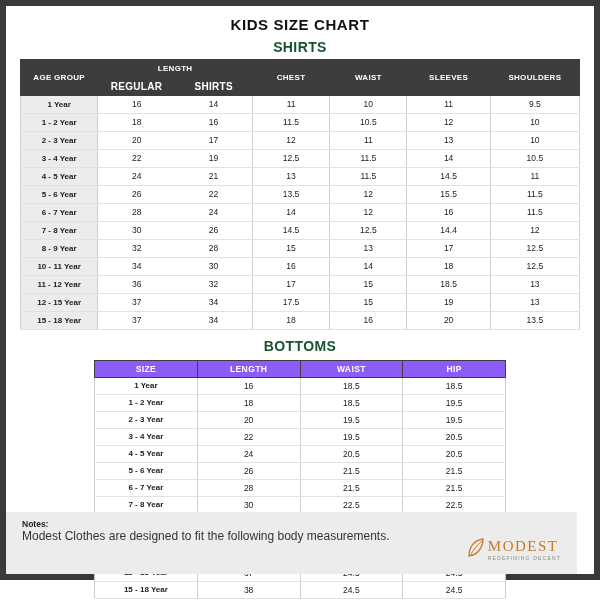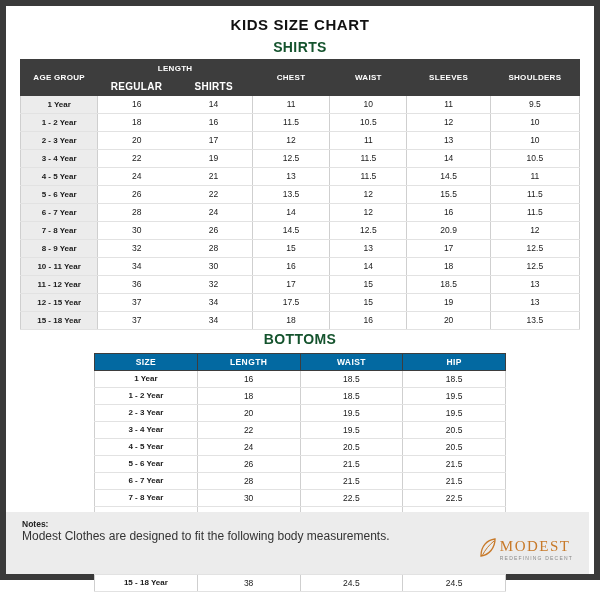--- a/index.html
+++ b/index.html
@@ -98,21 +98,21 @@
   .bottoms {
     font-size: 8.5px;
   }
   .bottoms th, .bottoms td {
     text-align: center;
     padding: 0;
     height: 16px;
     line-height: 16px;
   }
   .bottoms thead th {
-    background: #0369a1;
+    background: #8b5cf6;
     color: #ffffff;
     font-weight: bold;
     font-size: 8.5px;
     letter-spacing: 0.4px;
     border: 1px solid #3d3d3d;
   }
   .bottoms td {
     border-top: 1px solid #e2e2e2;
     border-bottom: 1px solid #e2e2e2;
     background: #ffffff;
@@ -124,21 +124,21 @@
     border-left: 1px solid #cfcfcf;
     border-right: 1px solid #cfcfcf;
   }
   .bottoms td.val {
     border-right: 1px solid #cfcfcf;
   }
   
   .footer {
     position: absolute;
     left: 0;
-    right: 5px;
+    right: 17px;
     bottom: 0;
     height: 62px;
     background: #ececec;
     box-sizing: border-box;
     padding: 7px 16px 16px 16px;
   }
   .notes-title {
     font-size: 8.5px;
     font-weight: bold;
     color: #222;
@@ -278,21 +278,21 @@
             <td class="val sep">12</td>
             <td class="val sep">16</td>
             <td class="val sep">11.5</td>
           </tr>
           <tr>
             <td class="age">7 - 8 Year</td>
             <td class="val">30</td>
             <td class="val sep">26</td>
             <td class="val sep">14.5</td>
             <td class="val sep">12.5</td>
-            <td class="val sep">20.9</td>
+            <td class="val sep">14.4</td>
             <td class="val sep">12</td>
           </tr>
           <tr>
             <td class="age">8 - 9 Year</td>
             <td class="val">32</td>
             <td class="val sep">28</td>
             <td class="val sep">15</td>
             <td class="val sep">13</td>
             <td class="val sep">17</td>
             <td class="val sep">12.5</td>
@@ -330,21 +330,21 @@
             <td class="val sep">34</td>
             <td class="val sep">18</td>
             <td class="val sep">16</td>
             <td class="val sep">20</td>
             <td class="val sep">13.5</td>
           </tr>
         </tbody>
     </table>
   </div>
 
-  <div class="section-title" style="margin-top:1px;">BOTTOMS</div>
+  <div class="section-title" style="margin-top:8px;">BOTTOMS</div>
 
   <div class="bottoms-wrap">
     <table class="bottoms">
       <colgroup>
         <col style="width:25%">
         <col style="width:25%">
         <col style="width:25%">
         <col style="width:25%">
       </colgroup>
       <thead>

